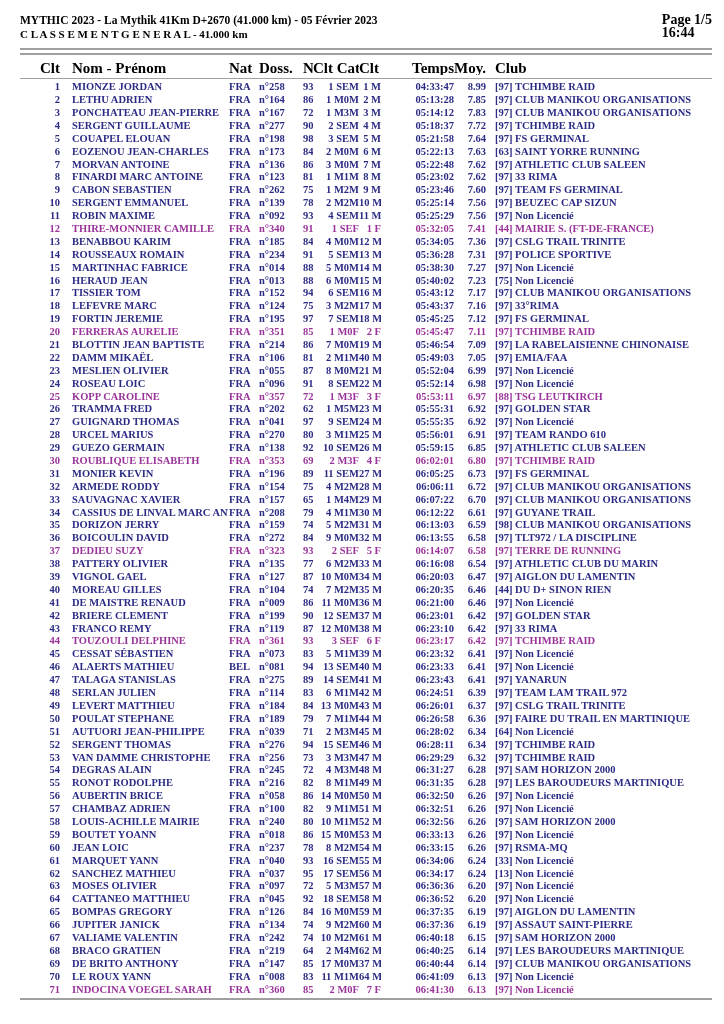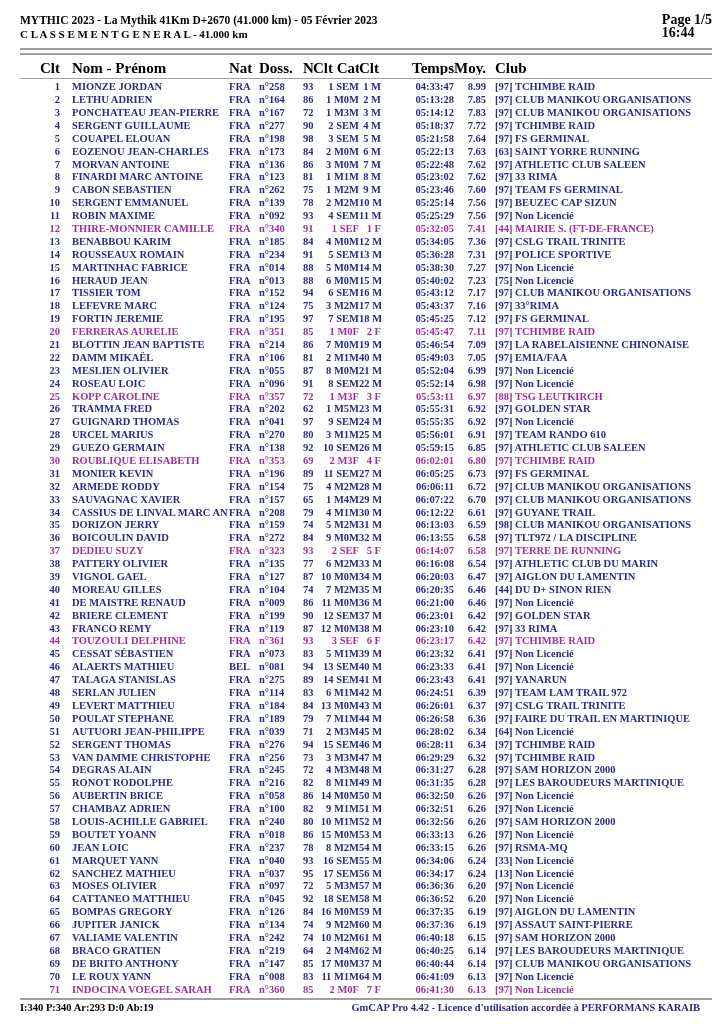--- a/index.html
+++ b/index.html
@@ -764,21 +764,21 @@
           <span class="c c-doss">n°100</span>
           <span class="c c-ne">82</span>
           <span class="c c-clt_cat">9 M1M</span>
           <span class="c c-clt_sx">51 M</span>
           <span class="c c-temps">06:32:51</span>
           <span class="c c-moy">6.26</span>
           <span class="c c-club">[97] Non Licencié</span>
         </div>
         <div class="trow">
           <span class="c c-clt">58</span>
-          <span class="c c-name">LOUIS-ACHILLE GABRIEL</span>
+          <span class="c c-name">LOUIS-ACHILLE MAIRIE</span>
           <span class="c c-nat">FRA</span>
           <span class="c c-doss">n°240</span>
           <span class="c c-ne">80</span>
           <span class="c c-clt_cat">10 M1M</span>
           <span class="c c-clt_sx">52 M</span>
           <span class="c c-temps">06:32:56</span>
           <span class="c c-moy">6.26</span>
           <span class="c c-club">[97] SAM HORIZON 2000</span>
         </div>
         <div class="trow">
@@ -935,17 +935,13 @@
           <span class="c c-clt_sx">7 F</span>
           <span class="c c-temps">06:41:30</span>
           <span class="c c-moy">6.13</span>
           <span class="c c-club">[97] Non Licencié</span>
         </div>
       </div>
 
     <div class="rule rule3"></div>
   </div>
 
-  <div class="footer">
-    <span class="footer-stats">I:340 P:340 Ar:293 D:0 Ab:19</span>
-    <span class="footer-license">GmCAP Pro 4.42 - Licence d'utilisation accordée à PERFORMANS KARAIB</span>
-  </div>
 </div>
 
 </body></html>

